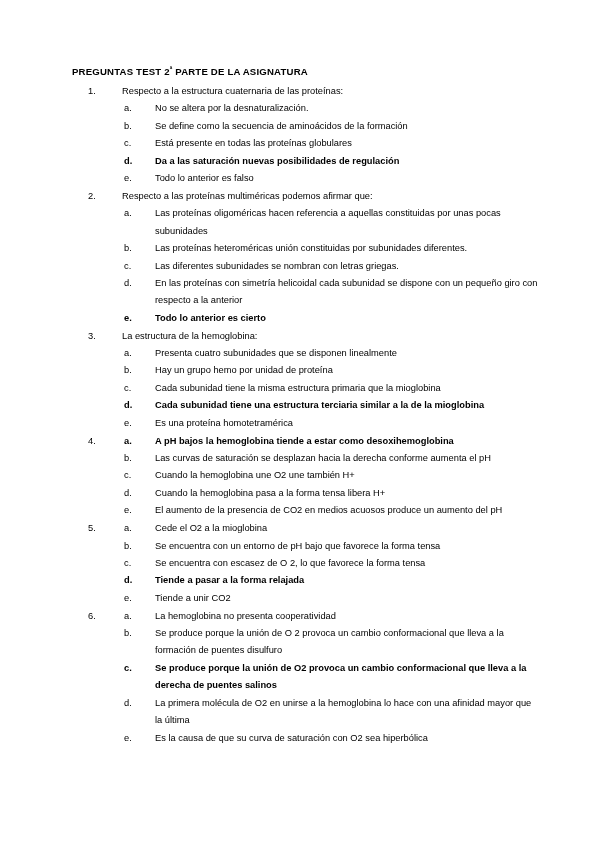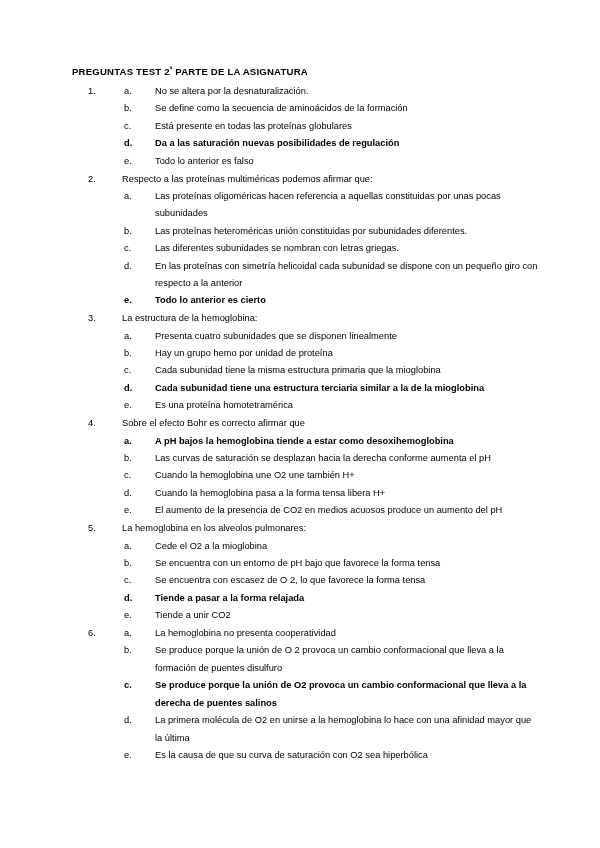--- a/index.html
+++ b/index.html
@@ -93,20 +93,21 @@
 
 <div class="page">
 
   <h1 class="doc-title">
     <span>PREGUNTAS TEST 2</span><sup>ª</sup><span> PARTE DE LA ASIGNATURA</span>
   </h1>
 
   <ol class="question-list" id="question-list">
       <li class="question">
         <span class="q-number">1.</span>
+        <p class="q-stem">Respecto a la estructura cuaternaria de las proteínas:</p>
         <ol class="option-list">
           <li class="option">
             <span class="opt-letter">a.</span>
             <span class="opt-text">No se altera por la desnaturalización.</span>
           </li>
           <li class="option">
             <span class="opt-letter">b.</span>
             <span class="opt-text">Se define como la secuencia de aminoácidos de la formación</span>
           </li>
           <li class="option">
@@ -170,21 +171,20 @@
             <span class="opt-text">Cada subunidad tiene una estructura terciaria similar a la de la mioglobina</span>
           </li>
           <li class="option">
             <span class="opt-letter">e.</span>
             <span class="opt-text">Es una proteína homotetramérica</span>
           </li>
         </ol>
       </li>
       <li class="question">
         <span class="q-number">4.</span>
-        <p class="q-stem">Sobre el efecto Bohr es correcto afirmar que</p>
         <ol class="option-list">
           <li class="option correct">
             <span class="opt-letter">a.</span>
             <span class="opt-text">A pH bajos la hemoglobina tiende a estar como desoxihemoglobina</span>
           </li>
           <li class="option">
             <span class="opt-letter">b.</span>
             <span class="opt-text">Las curvas de saturación se desplazan hacia la derecha conforme aumenta el pH</span>
           </li>
           <li class="option">
@@ -196,21 +196,20 @@
             <span class="opt-text">Cuando la hemoglobina pasa a la forma tensa libera H+</span>
           </li>
           <li class="option">
             <span class="opt-letter">e.</span>
             <span class="opt-text">El aumento de la presencia de CO2 en medios acuosos produce un aumento del pH</span>
           </li>
         </ol>
       </li>
       <li class="question">
         <span class="q-number">5.</span>
-        <p class="q-stem">La hemoglobina en los alveolos pulmonares:</p>
         <ol class="option-list">
           <li class="option">
             <span class="opt-letter">a.</span>
             <span class="opt-text">Cede el O2 a la mioglobina</span>
           </li>
           <li class="option">
             <span class="opt-letter">b.</span>
             <span class="opt-text">Se encuentra con un entorno de pH bajo que favorece la forma tensa</span>
           </li>
           <li class="option">

